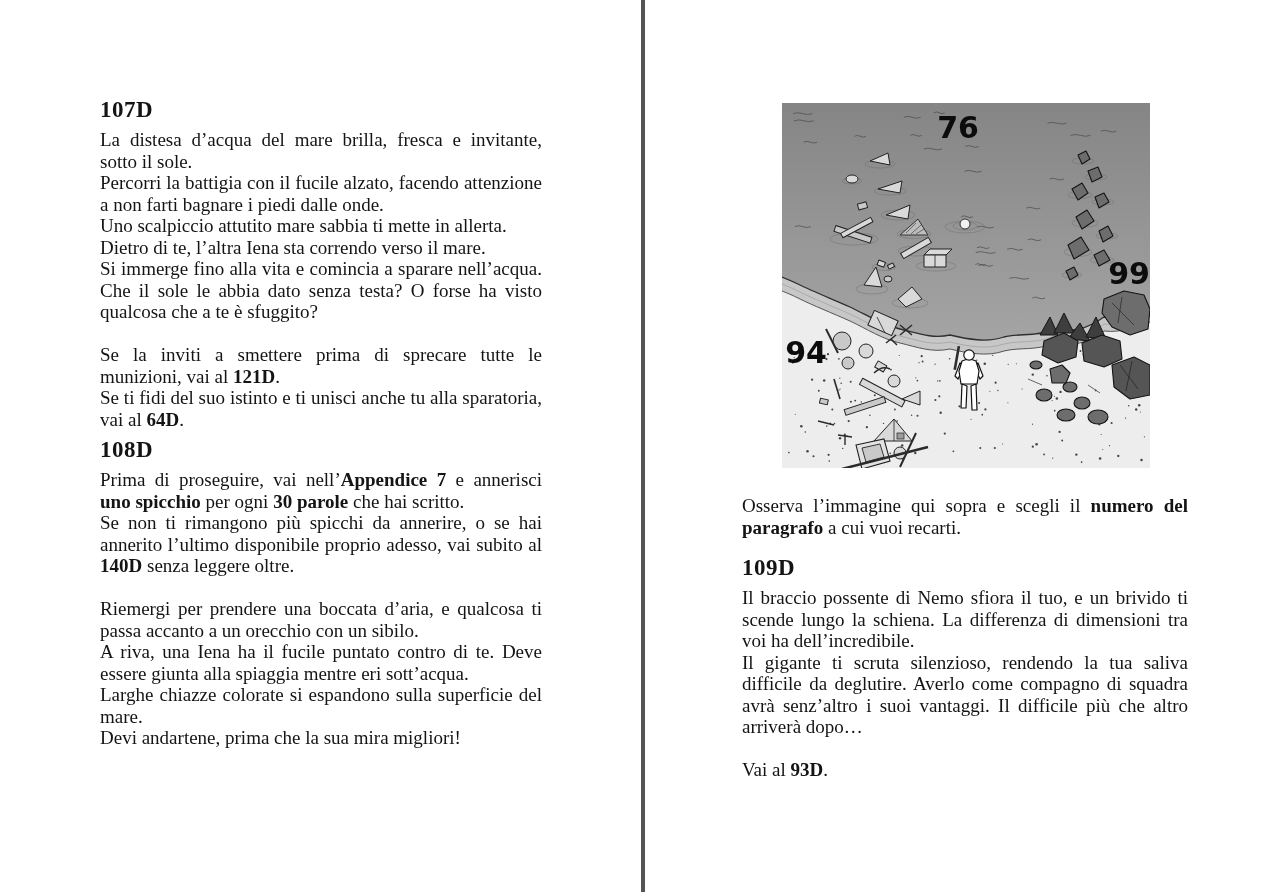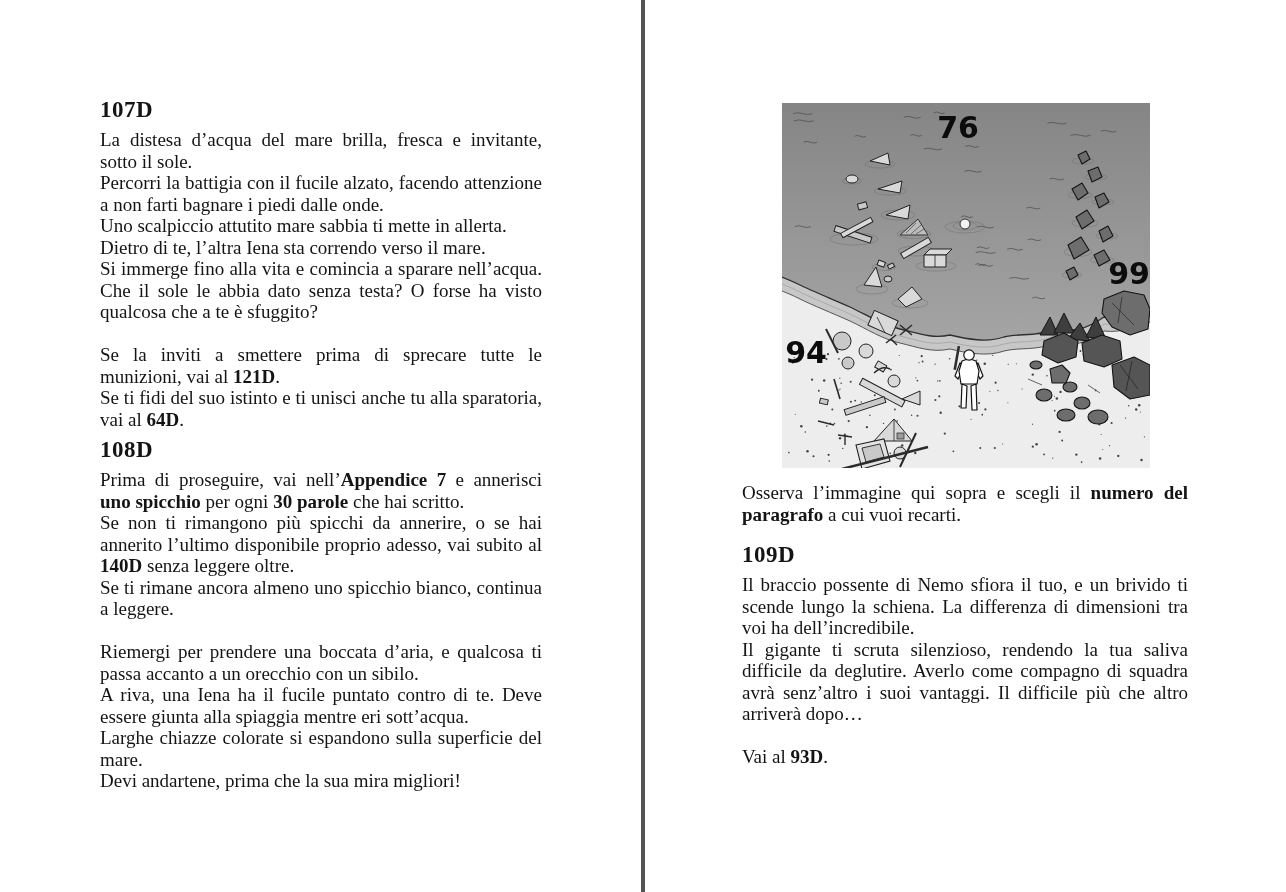--- a/index.html
+++ b/index.html
@@ -17,21 +17,21 @@
   }
   h2.heading.mid{margin:6px 0 6px 0;}
   h2.heading.mid2{margin:16px 0 6px 0;}
   p.body{
     font-size:19px;line-height:21.5px;text-align:justify;margin:0;
     text-justify:inter-word;
   }
   .gap{height:21.5px;}
   .b{font-weight:700;}
   .u{text-decoration:underline;}
-  figure{margin:7px 0 14px 40px;padding:0;width:428px;height:365px;}
+  figure{margin:7px 0 27px 40px;padding:0;width:428px;height:365px;}
   svg text.plabel{
     font-family:"DejaVu Sans", sans-serif;font-weight:bold;font-size:30px;fill:#0c0c0c;
   }
   .rip{fill:none;stroke:#6a6a6a;stroke-width:.8;opacity:.55;}
   .deb{fill:#d9d9d9;stroke:#222;stroke-width:1;stroke-linejoin:round;}
   .deb2{fill:#c9c9c9;stroke:#222;stroke-width:1;stroke-linejoin:round;}
   .rock{fill:#6d6d6d;stroke:#141414;stroke-width:1.1;stroke-linejoin:round;}
   .rockd{fill:#555555;stroke:#141414;stroke-width:1.1;stroke-linejoin:round;}
   .spike{fill:#3e3e3e;stroke:#141414;stroke-width:1;stroke-linejoin:round;}
   .fig{fill:#ffffff;stroke:#111;stroke-width:1.2;stroke-linejoin:round;}
@@ -48,21 +48,20 @@
   <p class="body"><span>Uno scalpiccio attutito mare sabbia ti mette in allerta.</span></p>
   <p class="body"><span>Dietro di te, l’altra Iena sta correndo verso il mare.</span></p>
   <p class="body"><span>Si immerge fino alla vita e comincia a sparare nell’acqua. Che il sole le abbia dato senza testa? O forse ha visto qualcosa che a te è sfuggito?</span></p>
   <div class="gap"></div>
   <p class="body"><span>Se la inviti a smettere prima di sprecare tutte le munizioni, vai al </span><span class="b">121D</span><span>.</span></p>
   <p class="body"><span>Se ti fidi del suo istinto e ti unisci anche tu alla sparatoria, vai al </span><span class="b">64D</span><span>.</span></p>
 
   <h2 class="heading mid">108D</h2>
   <p class="body"><span>Prima di proseguire, vai nell’</span><span class="b">Appendice 7</span><span> e annerisci </span><span class="b">uno spicchio</span><span> per ogni </span><span class="b">30 parole</span><span> che hai scritto.</span></p>
   <p class="body"><span>Se non ti rimangono più spicchi da annerire, o se hai annerito l’ultimo disponibile proprio adesso, vai subito al </span><span class="b">140D</span><span> senza leggere oltre.</span></p>
-  <p class="body"><span>Se ti rimane ancora almeno uno spicchio bianco, continua a leggere.</span></p>
   <div class="gap"></div>
   <p class="body"><span>Riemergi per prendere una boccata d’aria, e qualcosa ti passa accanto a un orecchio con un sibilo.</span></p>
   <p class="body"><span>A riva, una Iena ha il fucile puntato contro di te. Deve essere giunta alla spiaggia mentre eri sott’acqua.</span></p>
   <p class="body"><span>Larghe chiazze colorate si espandono sulla superficie del mare.</span></p>
   <p class="body"><span>Devi andartene, prima che la sua mira migliori!</span></p>
 </div>
 
 <div class="page right">
   <figure>
     <svg width="368" height="365" viewBox="0 0 368 365" xmlns="http://www.w3.org/2000/svg">

